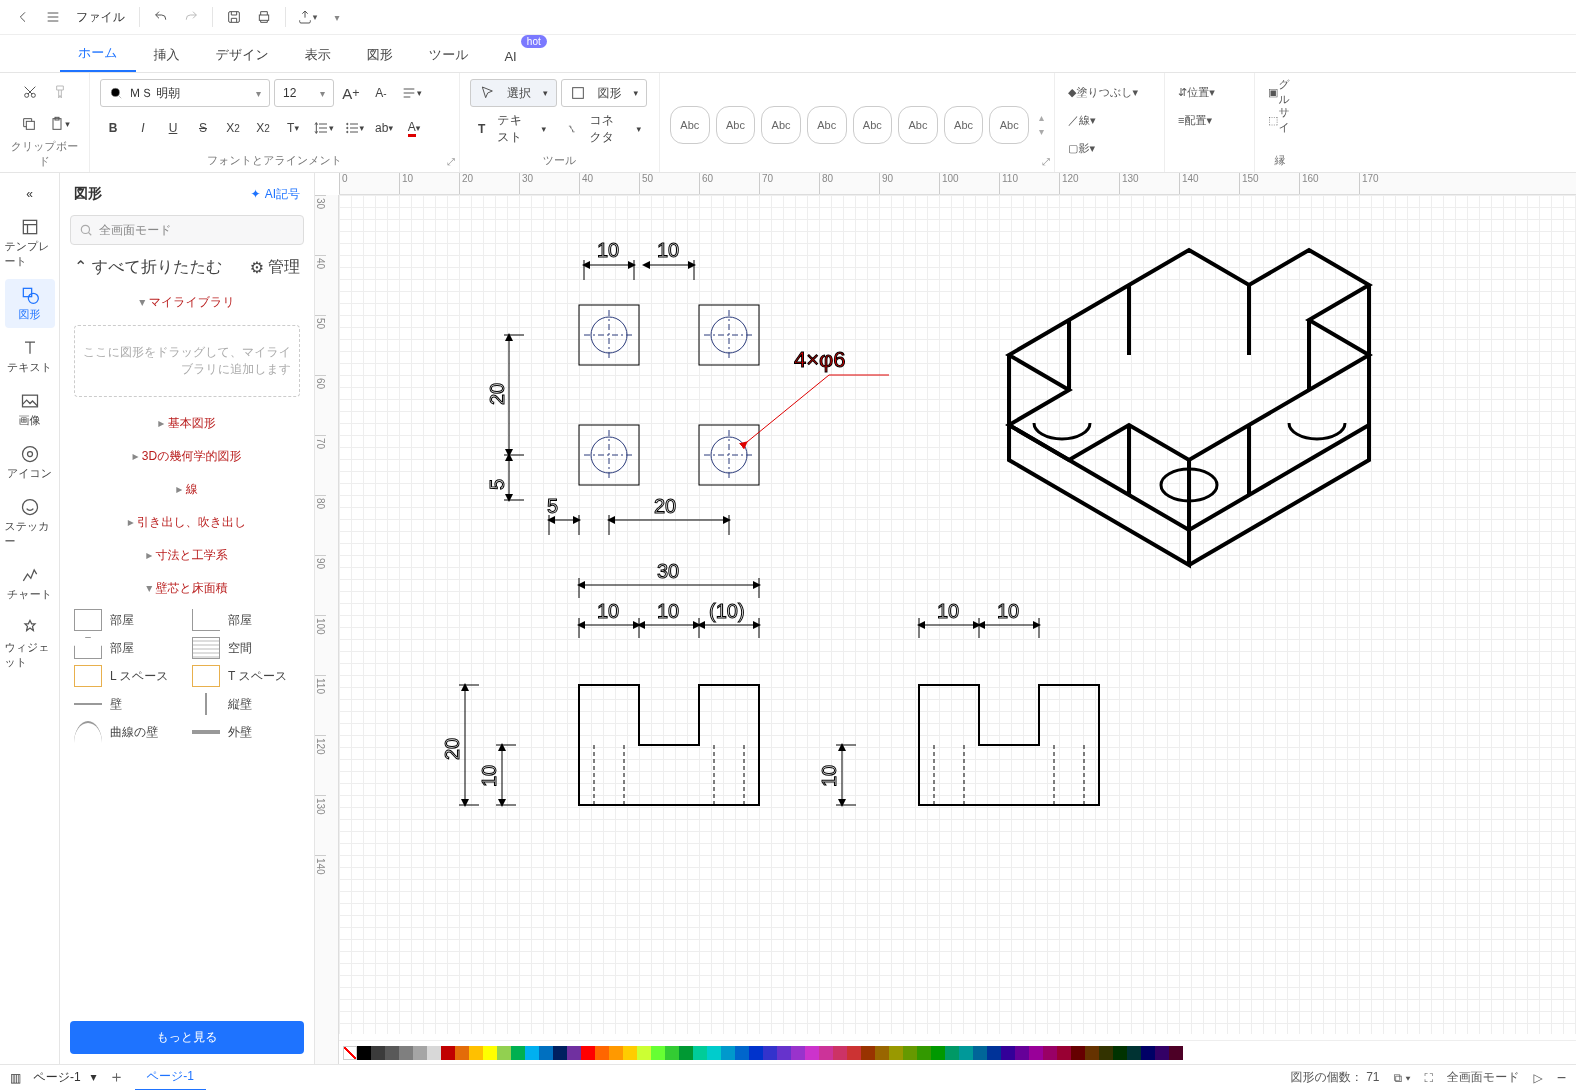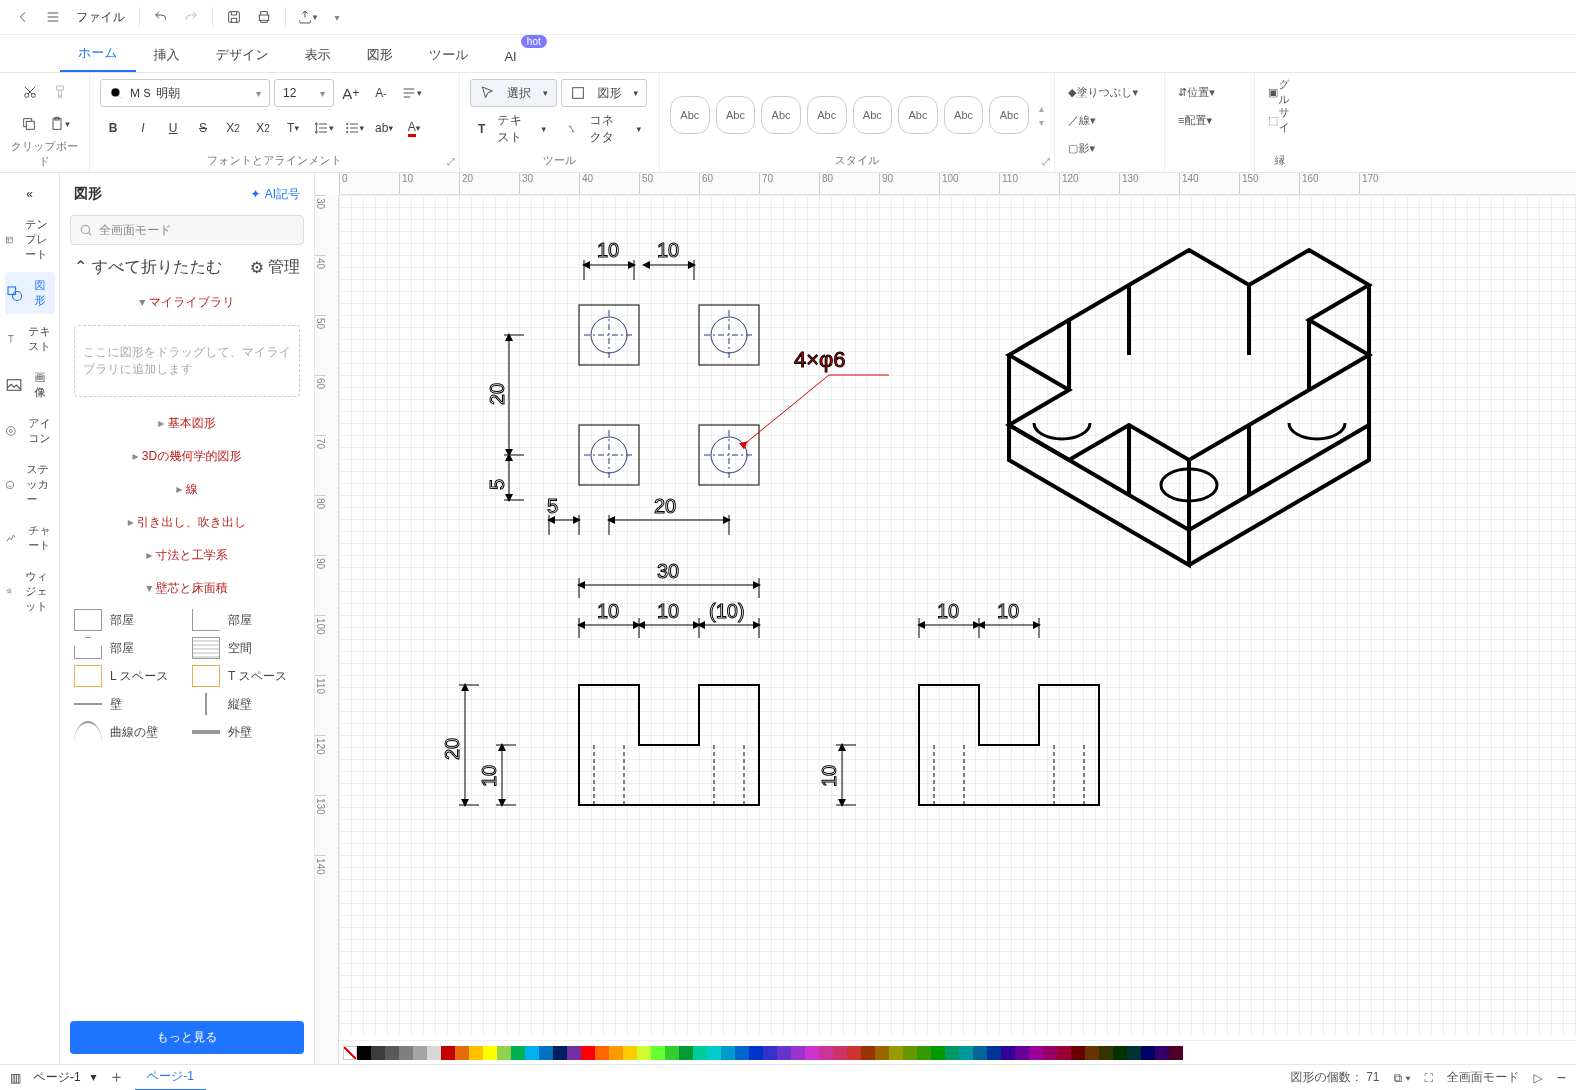--- a/index.html
+++ b/index.html
@@ -17,35 +17,35 @@
 .rgroup .body { flex:1; display:flex; align-items:center; gap:6px; }
 .rgroup .label { font-size:11px; color:#777; text-align:center; padding:2px 0; }
 .rbtn { min-width:26px; height:26px; display:flex; align-items:center; justify-content:center; color:#444; cursor:pointer; border-radius:3px; padding:0 3px; }
 .rbtn.big { min-width:60px; height:28px; border:1px solid #ccc; border-radius:3px; gap:12px; padding:0 8px; }
 .select { height:28px; border:1px solid #ccc; border-radius:3px; display:flex; align-items:center; padding:0 8px; gap:6px; background:#fff; }
 .select .caret::after{content:"▾"; color:#888; font-size:10px;}
 .dlg-launch { position:absolute; right:4px; bottom:4px; font-size:10px; color:#888; cursor:pointer; }
 .style-box { width:42px; height:38px; border:1px solid #ccc; border-radius:13px; display:flex; align-items:center; justify-content:center; font-size:11px; color:#666; }
 .main { display:flex; height:calc(1090px - 35px - 38px - 100px - 26px); }
 .leftbar { width:60px; border-right:1px solid #e5e5e5; display:flex; flex-direction:column; align-items:center; padding-top:10px; gap:4px; }
-.leftbar .sitem { width:50px; display:flex; flex-direction:row; align-items:center; gap:12px; padding:6px 0; font-size:11px; color:#444; cursor:pointer; border-radius:4px; }
+.leftbar .sitem { width:50px; display:flex; flex-direction:column; align-items:center; gap:2px; padding:6px 0; font-size:11px; color:#444; cursor:pointer; border-radius:4px; }
 .leftbar .sitem.active { color:#1e73ff; background:#eaf2ff; }
 .leftbar .collapse { margin-top:4px; margin-bottom:6px; cursor:pointer; }
 .shapes-panel { width:255px; border-right:1px solid #e5e5e5; display:flex; flex-direction:column; }
 .sp-head { display:flex; align-items:center; justify-content:space-between; padding:12px 14px 8px; }
 .sp-head .title { font-size:14px; font-weight:bold; }
 .sp-head .ai { color:#1e73ff; font-size:12px; display:flex; gap:4px; align-items:center; }
 .sp-search { margin:4px 10px 8px; height:30px; border:1px solid #ddd; border-radius:4px; background:#f7f7f8; display:flex; align-items:center; padding:0 8px; color:#888; gap:6px; }
 .sp-row { display:flex; justify-content:space-between; padding:4px 14px; color:#444; font-size:16px; }
 .sp-mgr{display:flex; gap:4px; align-items:center;}
 .sp-list { flex:1; overflow:auto; padding:4px 10px; }
 .cat { padding:8px 4px; font-size:12px; color:#b91c1c; cursor:pointer;text-align:center; }
 .cat::before { content:"▸ "; color:#888; }
 .cat.open::before { content:"▾ "; }
-.drop-hint { margin:6px 4px 10px; border:1px dashed #ccc; border-radius:4px; padding:18px 8px; text-align:left; color:#aaa; font-size:12px; }
+.drop-hint { margin:6px 4px 10px; border:1px dashed #ccc; border-radius:4px; padding:18px 8px; text-align:right; color:#aaa; font-size:12px; }
 .shape-grid { display:grid; grid-template-columns:1fr 1fr; gap:6px 10px; padding:4px 4px 8px; }
 .shape-item { display:flex; align-items:center; gap:8px; font-size:12px; color:#444; }
 .shape-swatch { width:28px; height:22px; border:1px solid #999; display:flex; align-items:center; justify-content:center; font-size:10px; color:#999; background:#fff; }
 .more-btn { margin:8px 10px 10px; background:#1e73ff; color:#fff; text-align:center; padding:8px 0; border-radius:4px; cursor:pointer; }
 .canvas-wrap { flex:1; position:relative; overflow:hidden; background:#fff; }
 .ruler-h { position:absolute; top:0; left:24px; right:0; height:22px; background:#fafafa; border-bottom:1px solid #ddd; display:flex; }
 .ruler-h .tick { position:relative; width:60px; border-left:1px solid #ccc; font-size:10px; color:#888; padding-left:2px; }
 .ruler-v { position:absolute; top:22px; left:0; bottom:0; width:24px; background:#fafafa; border-right:1px solid #ddd; }
 .ruler-v .tick { height:60px; border-top:1px solid #ccc; font-size:10px; color:#888; writing-mode:vertical-rl; padding-top:2px; }
 .canvas { position:absolute; top:22px; left:24px; right:0; bottom:30px; background-image:linear-gradient(#eee 1px,transparent 1px),linear-gradient(90deg,#eee 1px,transparent 1px); background-size:12px 12px; }
@@ -270,21 +270,20 @@
       <div class="style-box">Abc</div>
       <div class="style-box">Abc</div>
       <div class="style-box">Abc</div>
       <div class="style-box">Abc</div>
       <div class="style-box">Abc</div>
       <div class="rstack" style="margin-left:4px">
           <span style="font-size:10px;color:#aaa">▴</span>
           <span style="font-size:10px;color:#aaa">▾</span>
         </div>
     </div>
-    <div class="label">スタイル</div>
     <div class="dlg-launch">⤢</div>
   </div>
 
   <div class="rgroup" style="width:110px">
     <div class="body col" style="align-items:flex-start;gap:2px">
       <div class="rbtn mini">◆ <span>塗りつぶし</span> ▾</div>
       <div class="rbtn mini">／ <span>線</span> ▾</div>
       <div class="rbtn mini">▢ <span>影</span> ▾</div>
     </div>
     <div class="label">&nbsp;</div>

